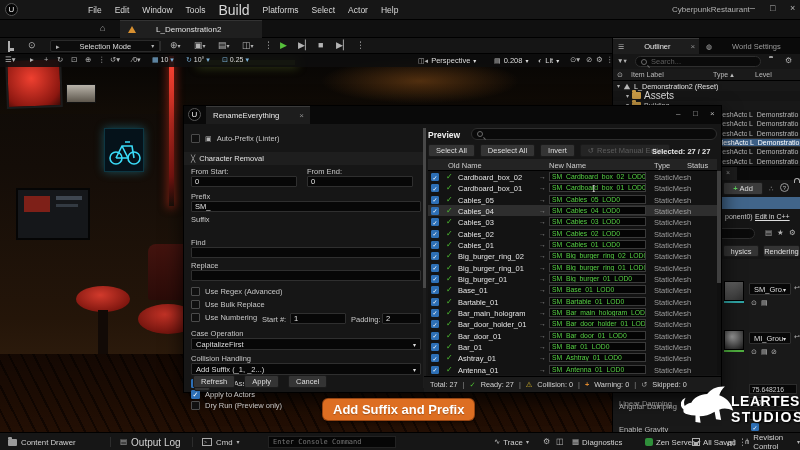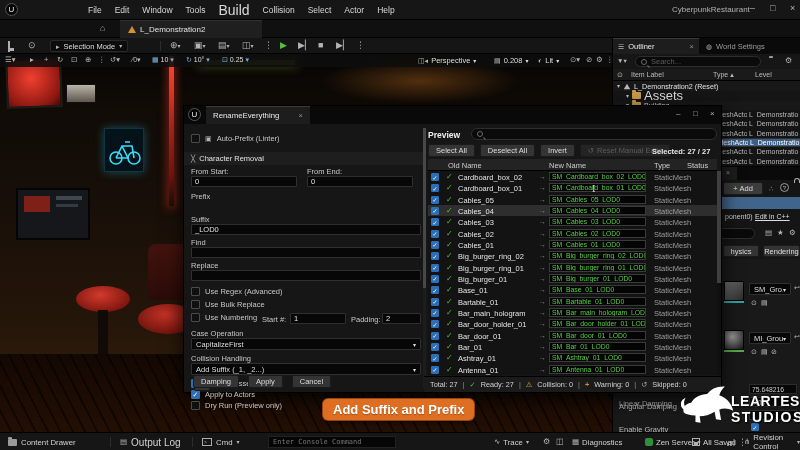--- a/index.html
+++ b/index.html
@@ -22,21 +22,21 @@
 .isearch{width:6px;height:6px;border:1px solid #6a6a6a;border-radius:50%;position:relative;flex:none}
 .isearch::after{content:"";position:absolute;width:3px;height:1px;background:#6a6a6a;left:5px;top:6px;transform:rotate(45deg)}
 .ifolder{width:9px;height:7px;background:#c89a45;border-radius:1px;position:relative;flex:none}
 .ifolder::before{content:"";position:absolute;top:-2px;left:0;width:4px;height:2px;background:#c89a45;border-radius:1px 1px 0 0}
 .ifolder.grey{background:#9a9a9a}.ifolder.grey::before{background:#9a9a9a}
 .isave{width:8px;height:8px;border:1px solid #b0b0b0;position:relative}
 .isave::after{content:"";position:absolute;left:1px;bottom:0;width:4px;height:3px;background:#b0b0b0}
 .ilock{width:6px;height:5px;background:#b0b0b0;border-radius:1px;position:relative;margin-top:3px}
 .ilock::before{content:"";position:absolute;top:-3px;left:1px;width:4px;height:4px;border:1px solid #b0b0b0;border-bottom:none;border-radius:3px 3px 0 0}
 .itri{width:0;height:0;border-left:4px solid transparent;border-right:4px solid transparent;border-bottom:7px solid #d89030;flex:none}
-.row{display:flex;align-items:center;gap:4px}
+.row{display:flex;align-items:center;gap:20px}
 .tabx{color:#8d8d8d;font-size:8px}
 .prow{position:relative;height:11.33px}
 .prow.hl{background:#2e2e2e}
 .prow .ckx{position:absolute;left:3px;top:2px;width:8px;height:8px;font-size:6px}
 .prow .gok{position:absolute;left:18px;top:2px;color:#4fc232;font-size:8px;line-height:1}
 .prow .old{position:absolute;left:30px;top:2px;font-size:7.5px;color:#e4e4e4;white-space:nowrap}
 .prow .arr{position:absolute;left:111px;top:2px;color:#8a8a8a;font-size:7px}
 .prow .nbox{position:absolute;left:121px;top:1px;width:97px;height:9px;background:#040404;border:1px solid #3a3a3a;color:#57d245;font-size:6.8px;line-height:7px;padding:0 2px;white-space:nowrap;overflow:hidden}
 .prow .typ{position:absolute;left:226px;top:2px;font-size:7.5px;color:#9c9c9c}
 .orow{display:flex;height:9.3px;align-items:center;font-size:7px;color:#b7b7b7}
@@ -53,21 +53,21 @@
 
   <div class="r" style="left:0;top:0;width:800px;height:20px;background:#161616;border-bottom:1px solid #000">
     <div class="r" style="left:5px;top:3px;width:13px;height:13px;border-radius:50%;background:#050505;border:1px solid #555;color:#eee;font-size:8px;text-align:center;line-height:12px">U</div>
     <div class="r row" style="left:88px;top:0;height:20px;gap:13px">
 
     <span class="menu" style="font-size:8.5px;color:#d8d8d8">File</span>
         <span class="menu" style="font-size:8.5px;color:#d8d8d8">Edit</span>
         <span class="menu" style="font-size:8.5px;color:#d8d8d8">Window</span>
         <span class="menu" style="font-size:8.5px;color:#d8d8d8">Tools</span>
         <span class="menu" style="font-size:14px;color:#d8d8d8">Build</span>
-        <span class="menu" style="font-size:8.5px;color:#d8d8d8">Collision</span>
+        <span class="menu" style="font-size:8.5px;color:#d8d8d8">Platforms</span>
         <span class="menu" style="font-size:8.5px;color:#d8d8d8">Select</span>
         <span class="menu" style="font-size:8.5px;color:#d8d8d8">Actor</span>
         <span class="menu" style="font-size:8.5px;color:#d8d8d8">Help</span>
       </div>
     <span class="r" style="left:672px;top:5px;font-size:8px;color:#b2b2b2">CyberpunkRestaurant</span>
     <span class="r ic" style="left:750px;top:4px">–</span>
     <span class="r ic" style="left:770px;top:4px">□</span>
     <span class="r ic" style="left:790px;top:4px">×</span>
   </div>
 
@@ -197,21 +197,21 @@
     </div>
 
     <div class="r row" style="left:0;top:43px;width:188px;height:10px;gap:3px;padding-left:4px;background:#181818">
       <span class="ic" style="font-size:6px">▾</span>
       <span class="itri" style="border-bottom-color:#b7b7b7;transform:scale(.8)"></span>
       <span style="font-size:7.2px;color:#e2e2e2;white-space:nowrap">L_Demonstration2 (Reset)</span>
     </div>
     <div class="r row" style="left:0;top:53px;width:188px;height:9.5px;gap:3px;padding-left:13px;background:#151515">
       <span class="ic" style="font-size:6px">▾</span>
       <span class="ifolder"></span>
-      <span style="font-size:13px;color:#ddd">Assets</span>
+      <span style="font-size:10px;color:#ddd">Assets</span>
     </div>
     <div class="r row" style="left:0;top:62.5px;width:188px;height:9.5px;gap:3px;padding-left:13px;background:#181818">
       <span class="ic" style="font-size:6px">▾</span>
       <span class="ifolder"></span>
       <span style="font-size:7.2px;color:#ddd">Building</span>
     </div>
     <div class="r" style="left:0;top:72px;width:188px;height:56px">
 
         <div class="orow" style="position:relative">
           <span class="ot">StaticMeshActo</span>
@@ -326,22 +326,22 @@
     </div>
     <div class="r row" style="left:0;top:46px;width:240px;height:13px;background:#1e1e1e;padding-left:7px;gap:4px">
       <span class="ic" style="font-size:7px">╳</span>
       <span class="lbl" style="color:#e2e2e2">Character Removal</span>
     </div>
     <span class="r lbl" style="left:7px;top:61px">From Start:</span>
     <span class="r lbl" style="left:123px;top:61px">From End:</span>
     <input class="inp r" style="left: 7px; top: 70px; width: 106px;" value="0">
     <input class="inp r" style="left: 123px; top: 70px; width: 106px;" value="0">
     <span class="r lbl" style="left:7px;top:86px">Prefix</span>
+    <input class="inp r" style="left: 7px; top: 95px; width: 230px;" value="SM_">
     <span class="r lbl" style="left:7px;top:109px">Suffix</span>
-    <input class="inp r" style="left: 7px; top: 118px; width: 230px;" value="_LOD0">
     <span class="r lbl" style="left:7px;top:132px">Find</span>
     <input class="inp r" style="left: 7px; top: 141px; width: 230px;">
     <span class="r lbl" style="left:7px;top:155px">Replace</span>
     <input class="inp r" style="left: 7px; top: 164px; width: 230px;">
     <div class="r row" style="left:7px;top:181px;gap:5px">
         <span class="ck">✓</span>
         <span class="lbl">Use Regex (Advanced)</span>
       </div>
     <div class="r row" style="left:7px;top:194px;gap:5px">
         <span class="ck">✓</span>
@@ -376,21 +376,21 @@
     <div class="r row" style="left: 7px;top:295px;gap:5px">
         <span class="ck">✓</span>
         <span class="lbl">Dry Run (Preview only)</span>
       </div>
     <div class="r btn" style="left:10px;top:272px;top:272px"></div>
 
     <div class="r row" style="left:9px;top:268px;gap:9px;top:268px; top:268px"></div>
     <div class="r row" style="left:9px;top:268px;gap:9px">
     </div>
     <div class="r row" style="left:9px;top:269px;gap:9px">
-      <span class="btn">Damping</span>
+      <span class="btn">Refresh</span>
       <span class="btn">Apply</span>
       <span class="btn">Cancel</span>
     </div>
 
     <div class="r" style="left:239px;top:22px;width:3px;height:260px;background:#1d1d1d">
         <div style="width:3px;height:160px;background:#484848"></div>
       </div>
 
     <span class="r" style="left:244px;top:24px;font-size:8.5px;font-weight:bold;color:#efefef">Preview</span>
     <div class="r pill" style="left:287px;top:22px;width:246px;height:12px">

